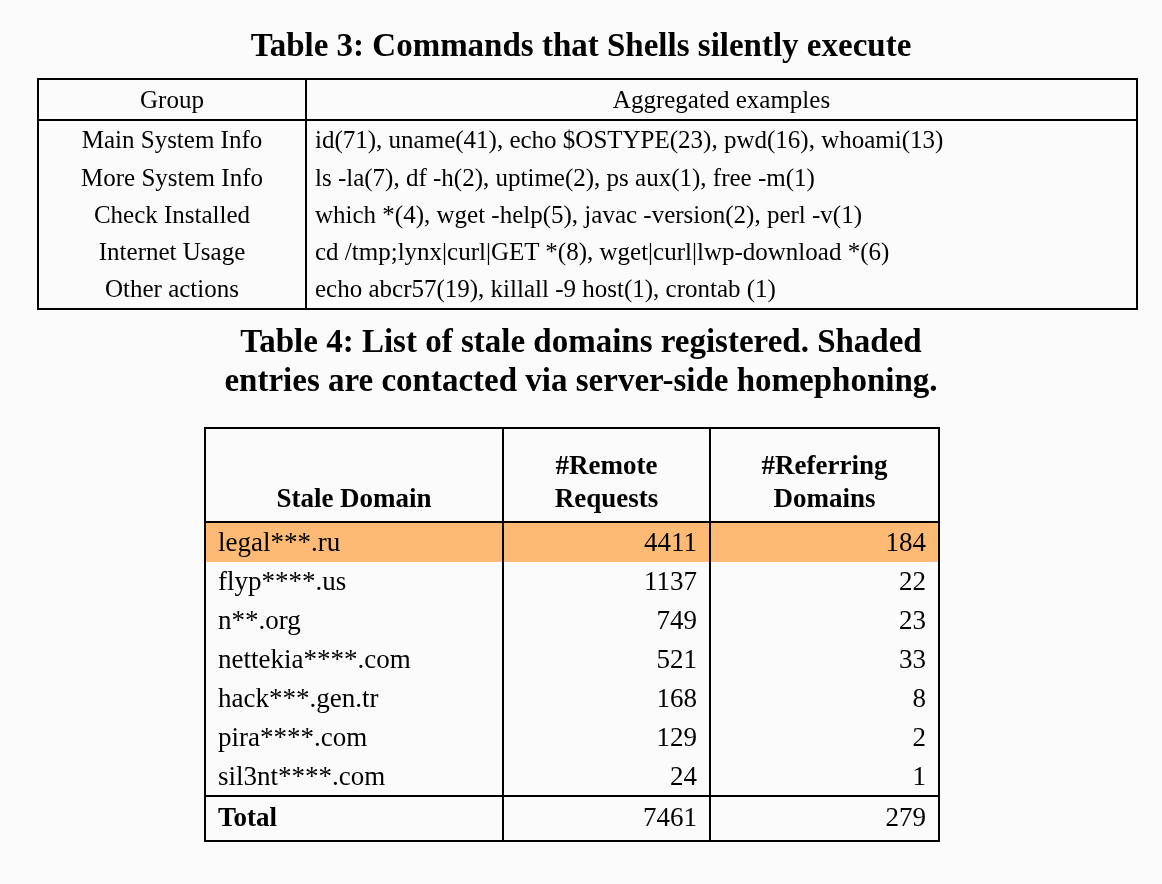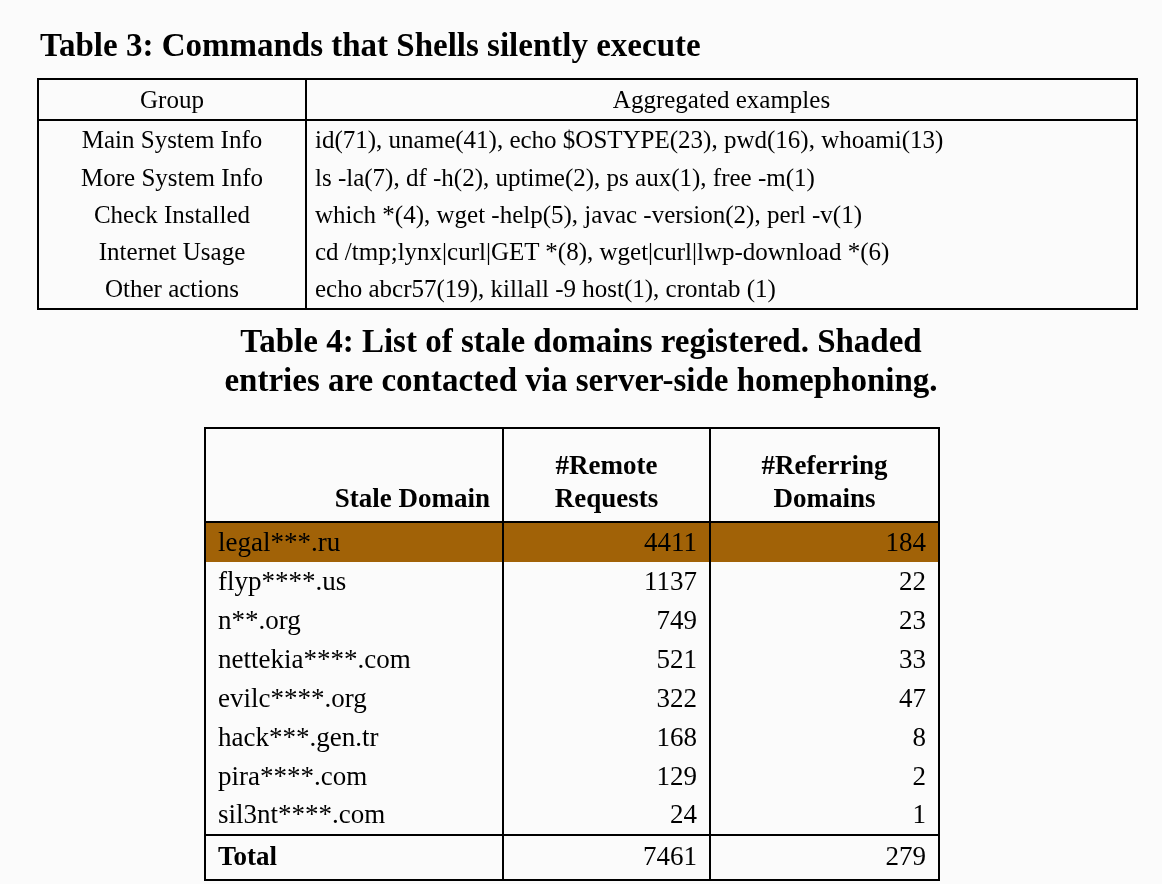--- a/index.html
+++ b/index.html
@@ -17,21 +17,21 @@
   }
 
   
   #table3-block {
     position: absolute;
     left: 0;
     top: 0;
     width: 1162px;
   }
   .caption {
-    text-align: left;
+    text-align: center;
     font-weight: bold;
     line-height: 1.18;
   }
   #table3-caption {
     font-size: 33px;
     margin: 26px 0 0 0;
     padding: 0 40px;
   }
 
   table.tbl {
@@ -96,29 +96,29 @@
     line-height: 1.22;
     padding: 2px 12px;
     white-space: nowrap;
   }
   #table4 thead th {
     font-weight: bold;
     vertical-align: bottom;
     padding-bottom: 6px;
     padding-top: 20px;
   }
-  #table4 thead th.h-domain { text-align: right; }
+  #table4 thead th.h-domain { text-align: center; }
   #table4 thead th.h-num { text-align: center; }
   #table4 thead { border-bottom: 2px solid #000; }
 
   #table4 tbody.rows td { font-weight: normal; }
   #table4 td.d { text-align: left; padding-top: 3px; padding-bottom: 3px;}
   #table4 td.n { text-align: right; padding-top: 3px; padding-bottom: 3px;}
   #table4 .vdiv { border-left: 2px solid #000; }
-  #table4 tr.shaded td { background: #a16207; }
+  #table4 tr.shaded td { background: #fdba74; }
   #table4 tfoot { border-top: 2px solid #000; }
   #table4 tfoot td.total-label { font-weight: bold; text-align: left; padding-top: 4px; padding-bottom: 6px;}
   #table4 tfoot td.n { padding-top: 4px; padding-bottom: 6px; }
 </style>
 </head>
 <body>
 
 <div id="table3-block">
   <div class="caption" id="table3-caption">Table 3: Commands that Shells silently execute</div>
 
@@ -197,25 +197,20 @@
       <td class="d">n**.org</td>
       <td class="n vdiv">749</td>
       <td class="n vdiv">23</td>
     </tr>
     <tr>
       <td class="d">nettekia****.com</td>
       <td class="n vdiv">521</td>
       <td class="n vdiv">33</td>
     </tr>
     <tr>
-      <td class="d">evilc****.org</td>
-      <td class="n vdiv">322</td>
-      <td class="n vdiv">47</td>
-    </tr>
-    <tr>
       <td class="d">hack***.gen.tr</td>
       <td class="n vdiv">168</td>
       <td class="n vdiv">8</td>
     </tr>
     <tr>
       <td class="d">pira****.com</td>
       <td class="n vdiv">129</td>
       <td class="n vdiv">2</td>
     </tr>
     <tr>

